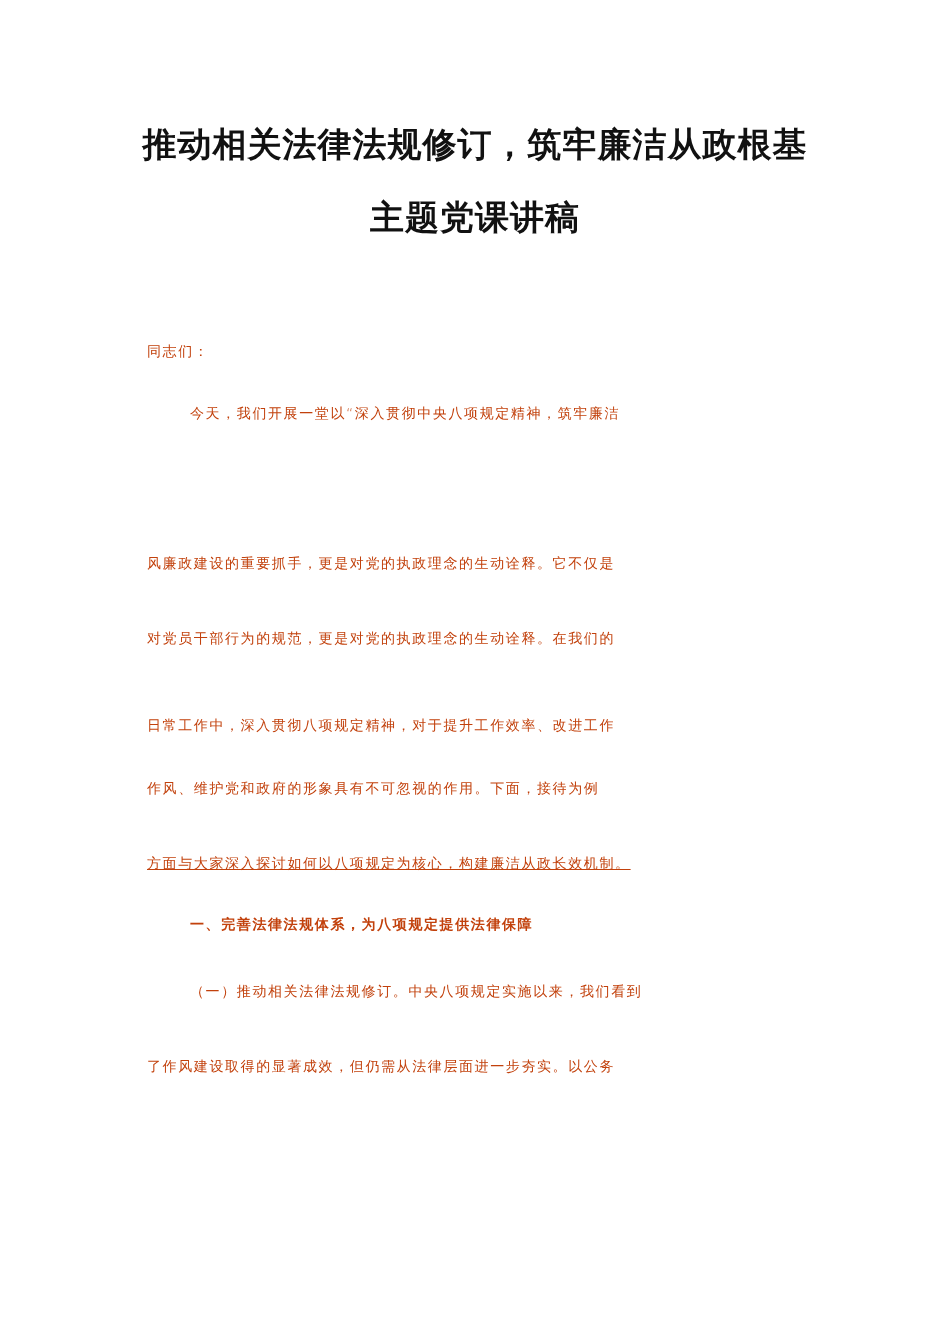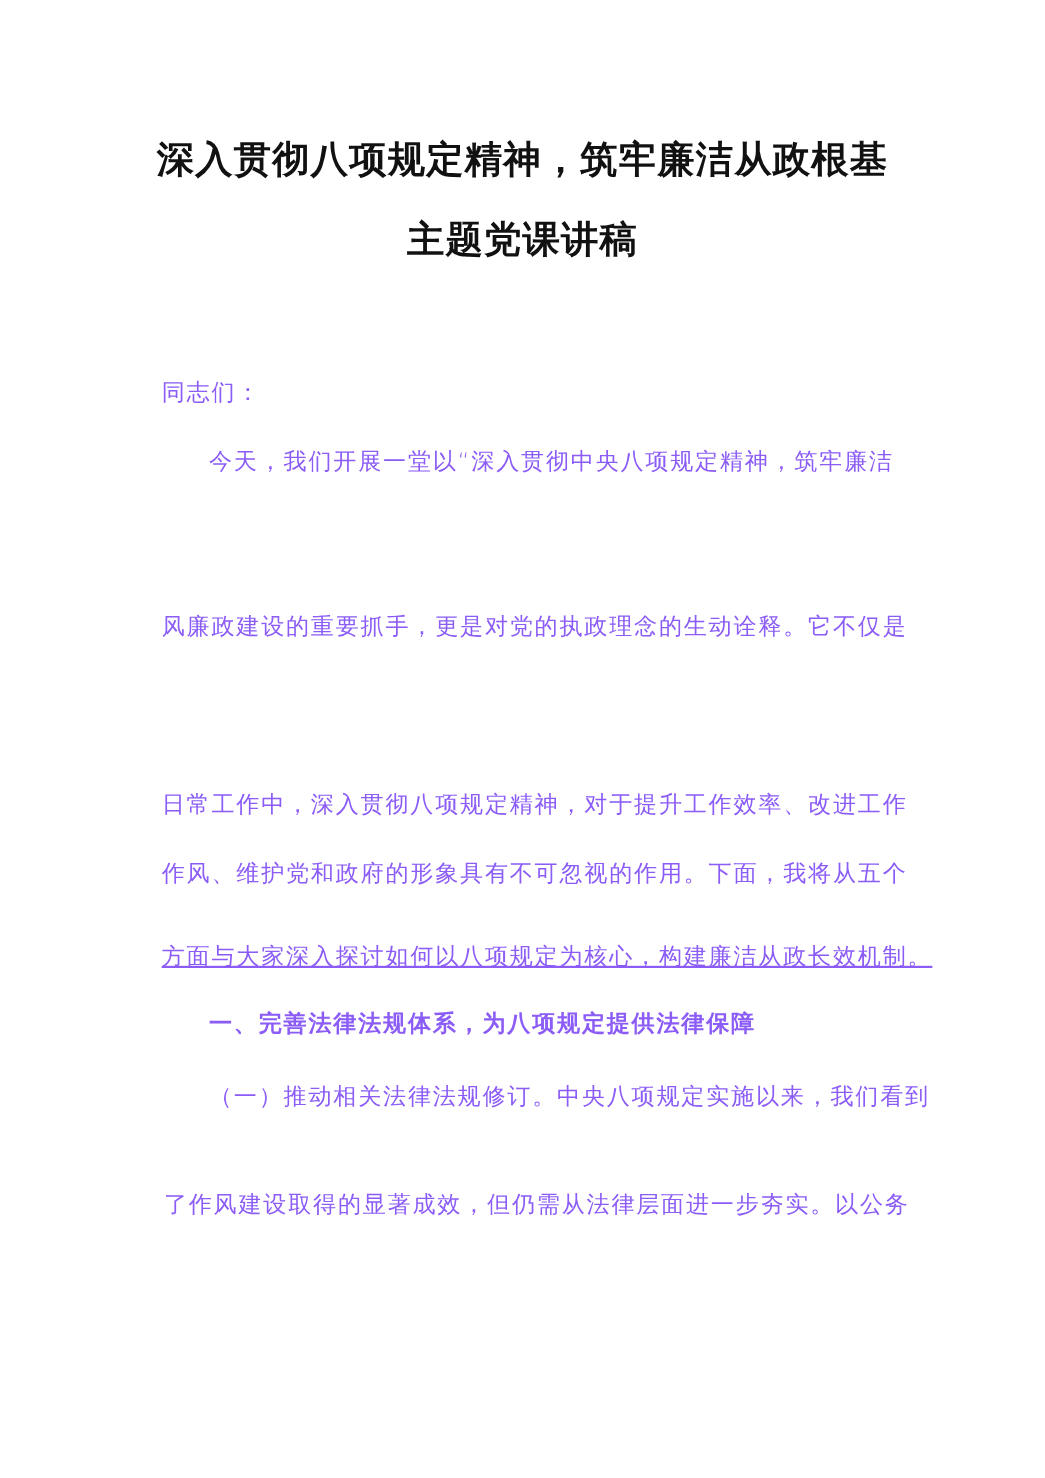--- a/index.html
+++ b/index.html
@@ -11,37 +11,38 @@
     }
     .title {
       position: absolute; left: 0; width: 950px; text-align: center;
       font-family: "DejaVu Sans", "Liberation Sans", sans-serif;
       font-weight: bold; font-size: 34px; letter-spacing: 1px; color: #111;
     }
     .title-1 { top: 122px; }
     .title-2 { top: 195px; }
     .line {
       position: absolute; left: 147px; width: 680px;
-      font-size: 21px; letter-spacing: 1.6px; white-space: nowrap; color: #8b5cf6;
+      font-size: 14px; letter-spacing: 1.6px; white-space: nowrap; color: #c2410c;
       font-family: "DejaVu Sans", "Liberation Sans", sans-serif; font-weight: 300;
     }
     .indent { left: 190px; }
   </style>
 </head>
 <body>
 
 <div class="page">
-  <div class="title title-1">深入贯彻八项规定精神，筑牢廉洁从政根基</div>
+  <div class="title title-1">推动相关法律法规修订，筑牢廉洁从政根基</div>
   <div class="title title-2">主题党课讲稿</div>
 
   <div class="line" style="top:343px;">同志们：</div>
 
   <div class="line indent" style="top:405px; width:637px;">今天，我们开展一堂以“深入贯彻中央八项规定精神，筑牢廉洁</div>
   <div class="line" style="top:555px;">风廉政建设的重要抓手，更是对党的执政理念的生动诠释。它不仅是</div>
+  <div class="line" style="top:630px;">对党员干部行为的规范，更是对党的执政理念的生动诠释。在我们的</div>
   <div class="line" style="top:705px;margin-top:12px;">日常工作中，深入贯彻八项规定精神，对于提升工作效率、改进工作</div>
-  <div class="line" style="top:780px;">作风、维护党和政府的形象具有不可忽视的作用。下面，我将从五个</div>
+  <div class="line" style="top:780px;">作风、维护党和政府的形象具有不可忽视的作用。下面，接待为例</div>
   <div class="line" style="top:855px;text-decoration:underline;">方面与大家深入探讨如何以八项规定为核心，构建廉洁从政长效机制。</div>
 
   <div class="line indent" style="top:916px;font-weight:bold;">一、完善法律法规体系，为八项规定提供法律保障</div>
 
   <div class="line indent" style="top:983px; width:637px;">（一）推动相关法律法规修订。中央八项规定实施以来，我们看到</div>
-  <div class="line" style="top:1081px;text-align:right;">了作风建设取得的显著成效，但仍需从法律层面进一步夯实。以公务</div>
+  <div class="line" style="top:1058px;">了作风建设取得的显著成效，但仍需从法律层面进一步夯实。以公务</div>
 </div>
 
 </body></html>

